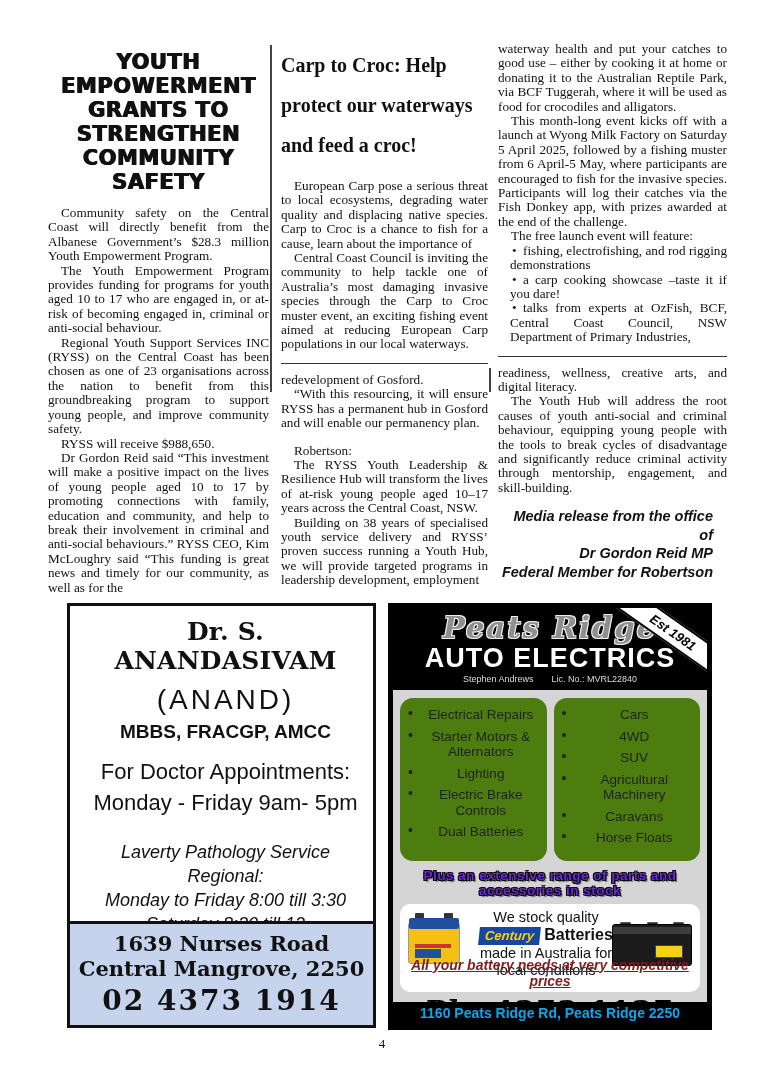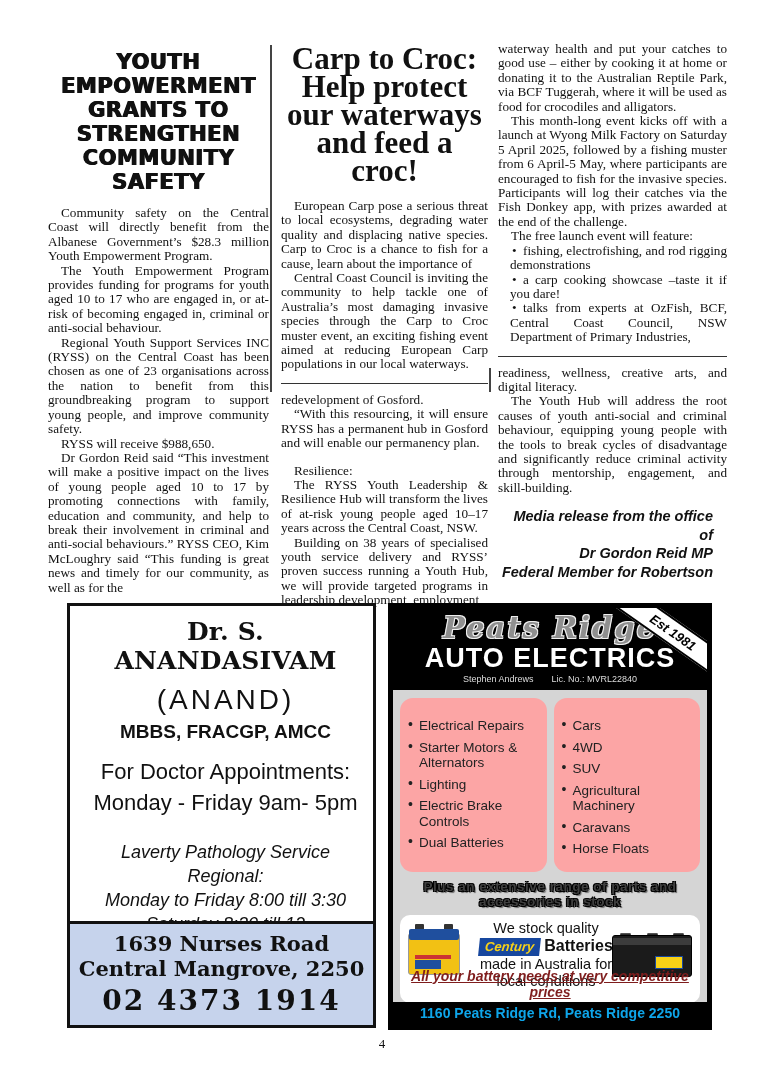--- a/index.html
+++ b/index.html
@@ -15,21 +15,21 @@
   #col3{left:498px;top:42px;width:229px;}
 
   .headline-heavy{
     font-family:"DejaVu Sans", sans-serif;font-weight:800;
     font-size:21px;line-height:24px;text-align:center;letter-spacing:.5px;
     text-shadow:.6px 0 0 currentColor,-.6px 0 0 currentColor;
     margin:0 0 12px 0;
   }
   .headline-serif{
     font-family:"Liberation Serif", serif;font-weight:bold;
-    font-size:31px;line-height:28px;text-align:center;margin:0 0 14px 0;
+    font-size:20px;line-height:40px;margin:0 0 14px 0;
   }
   .body-text p{
     margin:0;font-size:13.2px;line-height:14.4px;text-align:justify;
     text-indent:13px;
   }
   .body-text p.no-indent{text-indent:0;}
   .body-text p.gap-before{margin-top:13px;}
   .bullet-item{
     position:relative;margin:0;font-size:13.2px;line-height:14.4px;
     text-align:justify;padding-left:12px;
@@ -84,32 +84,32 @@
   .brand-sub{font-family:"Liberation Sans", sans-serif;font-size:9px;color:#ddd;margin-top:2px;}
   .brand-sub span{margin:0 9px;}
   .est-ribbon{
     position:absolute;top:12px;right:-36px;width:140px;transform:rotate(35deg);
     background:#fff;color:#000;font-family:"Liberation Sans", sans-serif;
     font-weight:bold;font-style:italic;font-size:13px;text-align:center;
     padding:3px 0;border-top:2px solid #000;border-bottom:2px solid #000;
   }
   .service-panels{display:flex;gap:7px;padding:8px 7px 4px 7px;}
   .service-panel{
-    background:#fca5a5;border-radius:13px;width:50%;padding:20px 4px 9px 7px;
-    box-sizing:border-box;min-height:142px;
+    background:#4d7c0f;border-radius:13px;width:50%;padding:9px 4px 9px 7px;
+    box-sizing:border-box;min-height:142px;text-align:center;
   }
   .service-item{
     position:relative;padding-left:12px;margin:0 0 6px 0;
     font-family:"Liberation Sans", sans-serif;font-size:13.5px;line-height:15.5px;color:#222;
   }
   .service-item::before{content:"•";position:absolute;left:1px;top:-1px;font-size:14px;}
   .auto-banner{
     text-align:center;margin-top:3px;
     font-family:"Liberation Sans", sans-serif;font-weight:bold;font-size:13.5px;line-height:15px;
-    color:#404040;letter-spacing:.5px;
+    color:#6d28d9;letter-spacing:.5px;
     text-shadow:-1px -1px 0 #000,1px -1px 0 #000,-1px 1px 0 #000,1px 1px 0 #000,2px 2px 1px #00000088;
   }
   .battery-panel{
     position:relative;background:#fff;border-radius:10px;margin:6px 7px 0 7px;height:88px;
   }
   .battery-text{
     position:absolute;left:62px;right:70px;top:5px;text-align:center;
     font-family:"Liberation Sans", sans-serif;font-size:14.5px;line-height:17px;color:#111;
   }
   .battery-brand-row{font-weight:bold;font-size:16px;}
@@ -171,21 +171,21 @@
   <div class="col" id="col2">
     <h1 class="headline-serif">Carp to Croc: Help protect our waterways and feed a croc!</h1>
     <div class="body-text">
       <p>European Carp pose a serious threat to local ecosystems, degrading water quality and displacing native species. Carp to Croc is a chance to fish for a cause, learn about the importance of</p>
       <p>Central Coast Council is inviting the community to help tackle one of Australia’s most damaging invasive species through the Carp to Croc muster event, an exciting fishing event aimed at reducing European Carp populations in our local waterways.</p>
     </div>
     <div class="rule"></div>
     <div class="body-text">
       <p class="no-indent">redevelopment of Gosford.</p>
       <p>“With this resourcing, it will ensure RYSS has a permanent hub in Gosford and will enable our permanency plan.</p>
-      <p class="gap-before">Resilience:</p>
+      <p class="gap-before">Robertson:</p>
       <p>The RYSS Youth Leadership &amp; Resilience Hub will transform the lives of at-risk young people aged 10–17 years across the Central Coast, NSW.</p>
       <p>Building on 38 years of specialised youth service delivery and RYSS’ proven success running a Youth Hub, we will provide targeted programs in leadership development, employment</p>
     </div>
   </div>
 
   <div class="v-tick"></div>
 
   <div class="col" id="col3">
     <div class="body-text">
       <p class="no-indent">waterway health and put your catches to good use – either by cooking it at home or donating it to the Australian Reptile Park, via BCF Tuggerah, where it will be used as food for crocodiles and alligators.</p>

